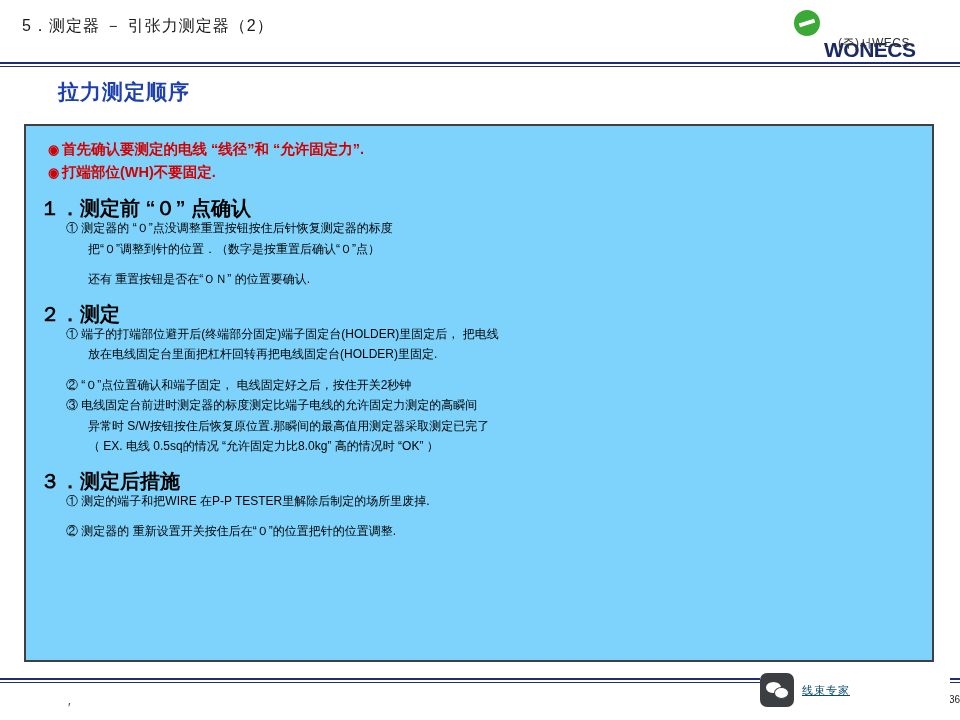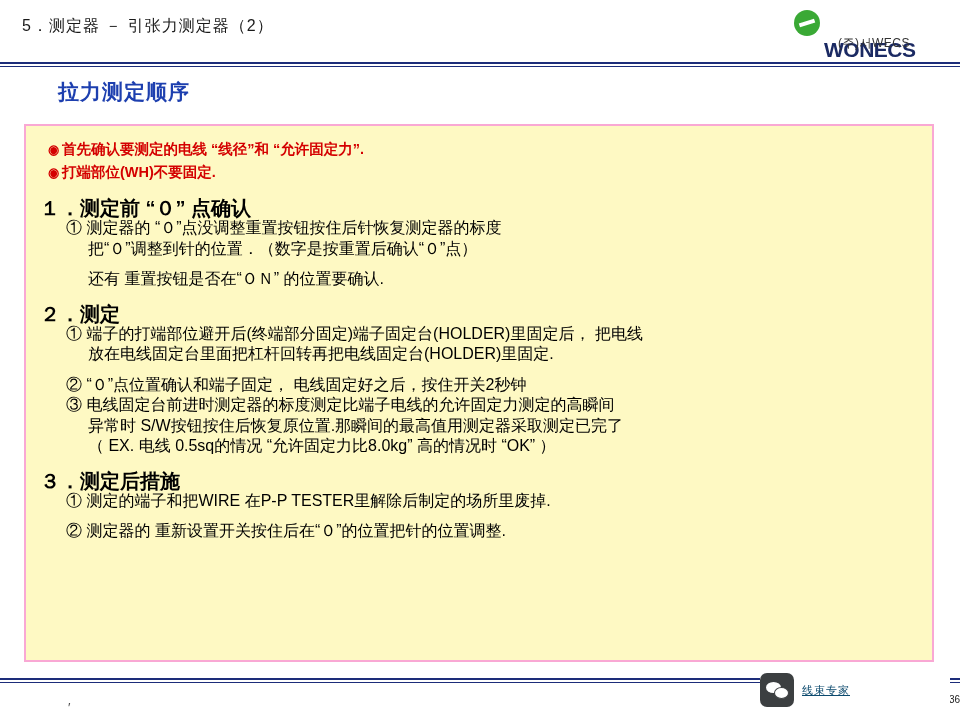--- a/index.html
+++ b/index.html
@@ -102,22 +102,22 @@
     letter-spacing: 1px;
   }
 
   
   .body-box {
     position: absolute;
     left: 24px;
     top: 124px;
     width: 910px;
     height: 538px;
-    border: 2px solid #f9a8d4;
-    background: #fef9c3;
+    border: 2px solid #404040;
+    background: #7dd3fc;
     box-sizing: border-box;
   }
   .box-inner {
     position: absolute;
     left: 14px;
     top: 12px;
     right: 10px;
   }
 
   
@@ -141,21 +141,21 @@
     margin-top: 14px;
   }
   .sec-head {
     font-size: 20px;
     font-weight: bold;
     color: #000;
     line-height: 20px;
     white-space: nowrap;
   }
   .line {
-    font-size: 16px;
+    font-size: 12px;
     color: #000;
     line-height: 20.5px;
     white-space: nowrap;
   }
   .ind1 { padding-left: 26px; }
   .ind2 { padding-left: 48px; }
   .gap { height: 10px; }
 
   
   .footer-rule {

